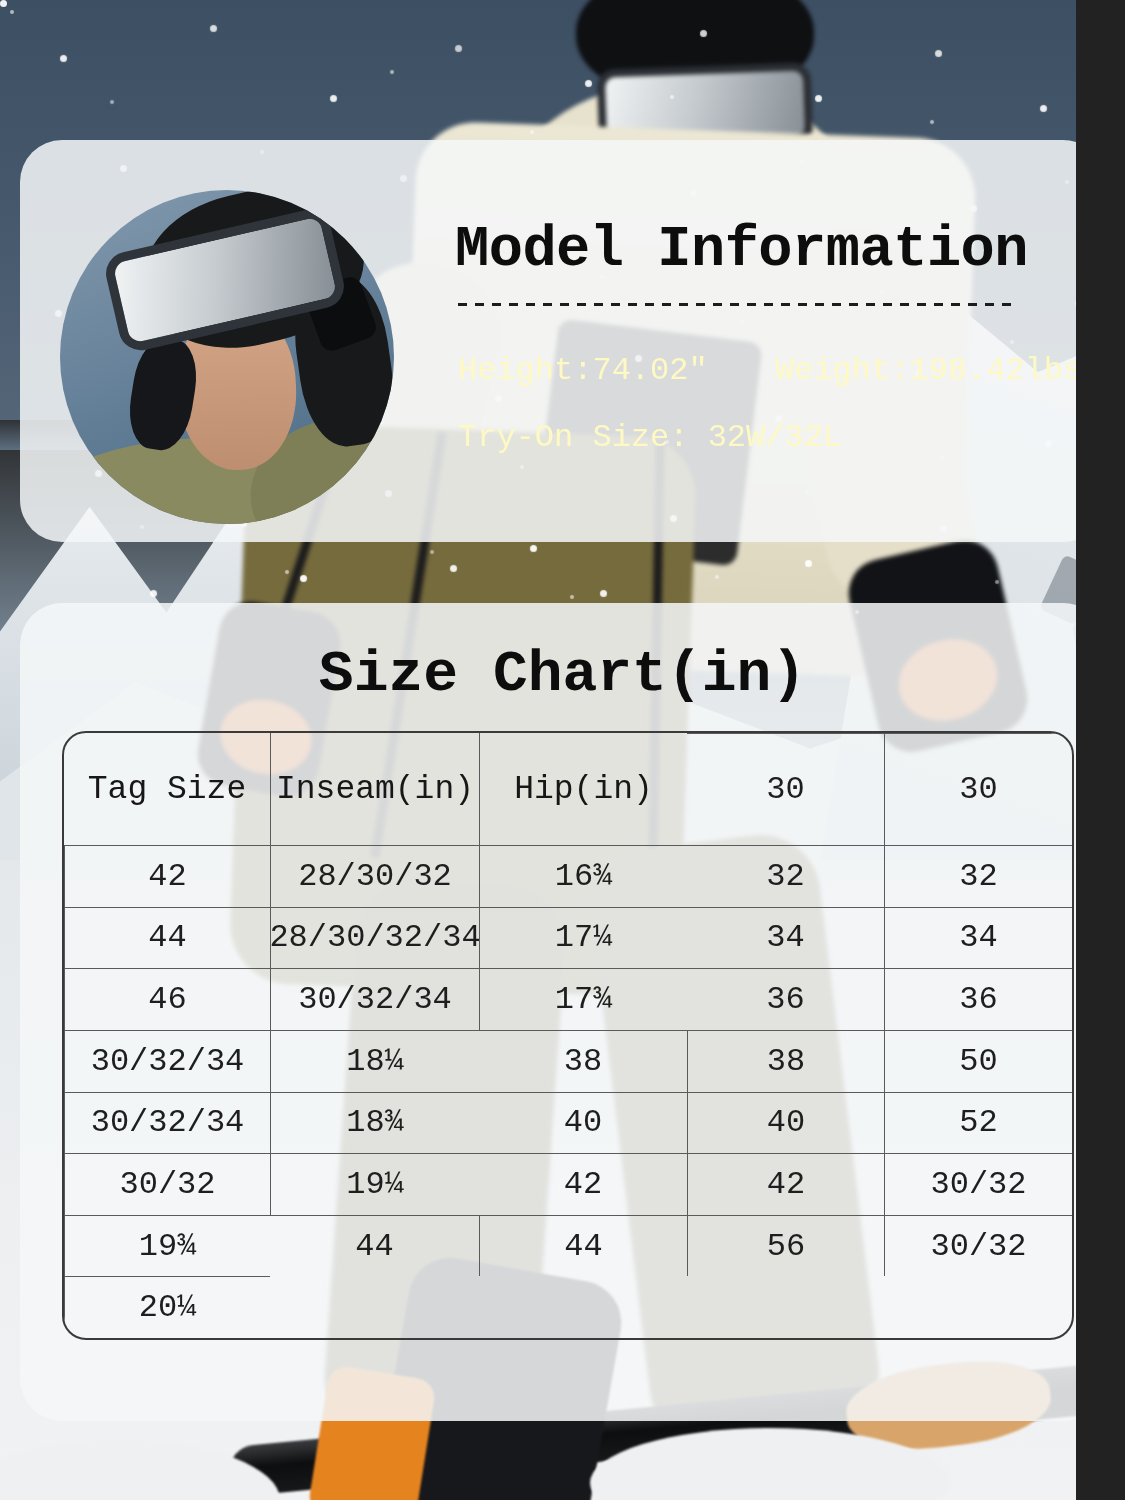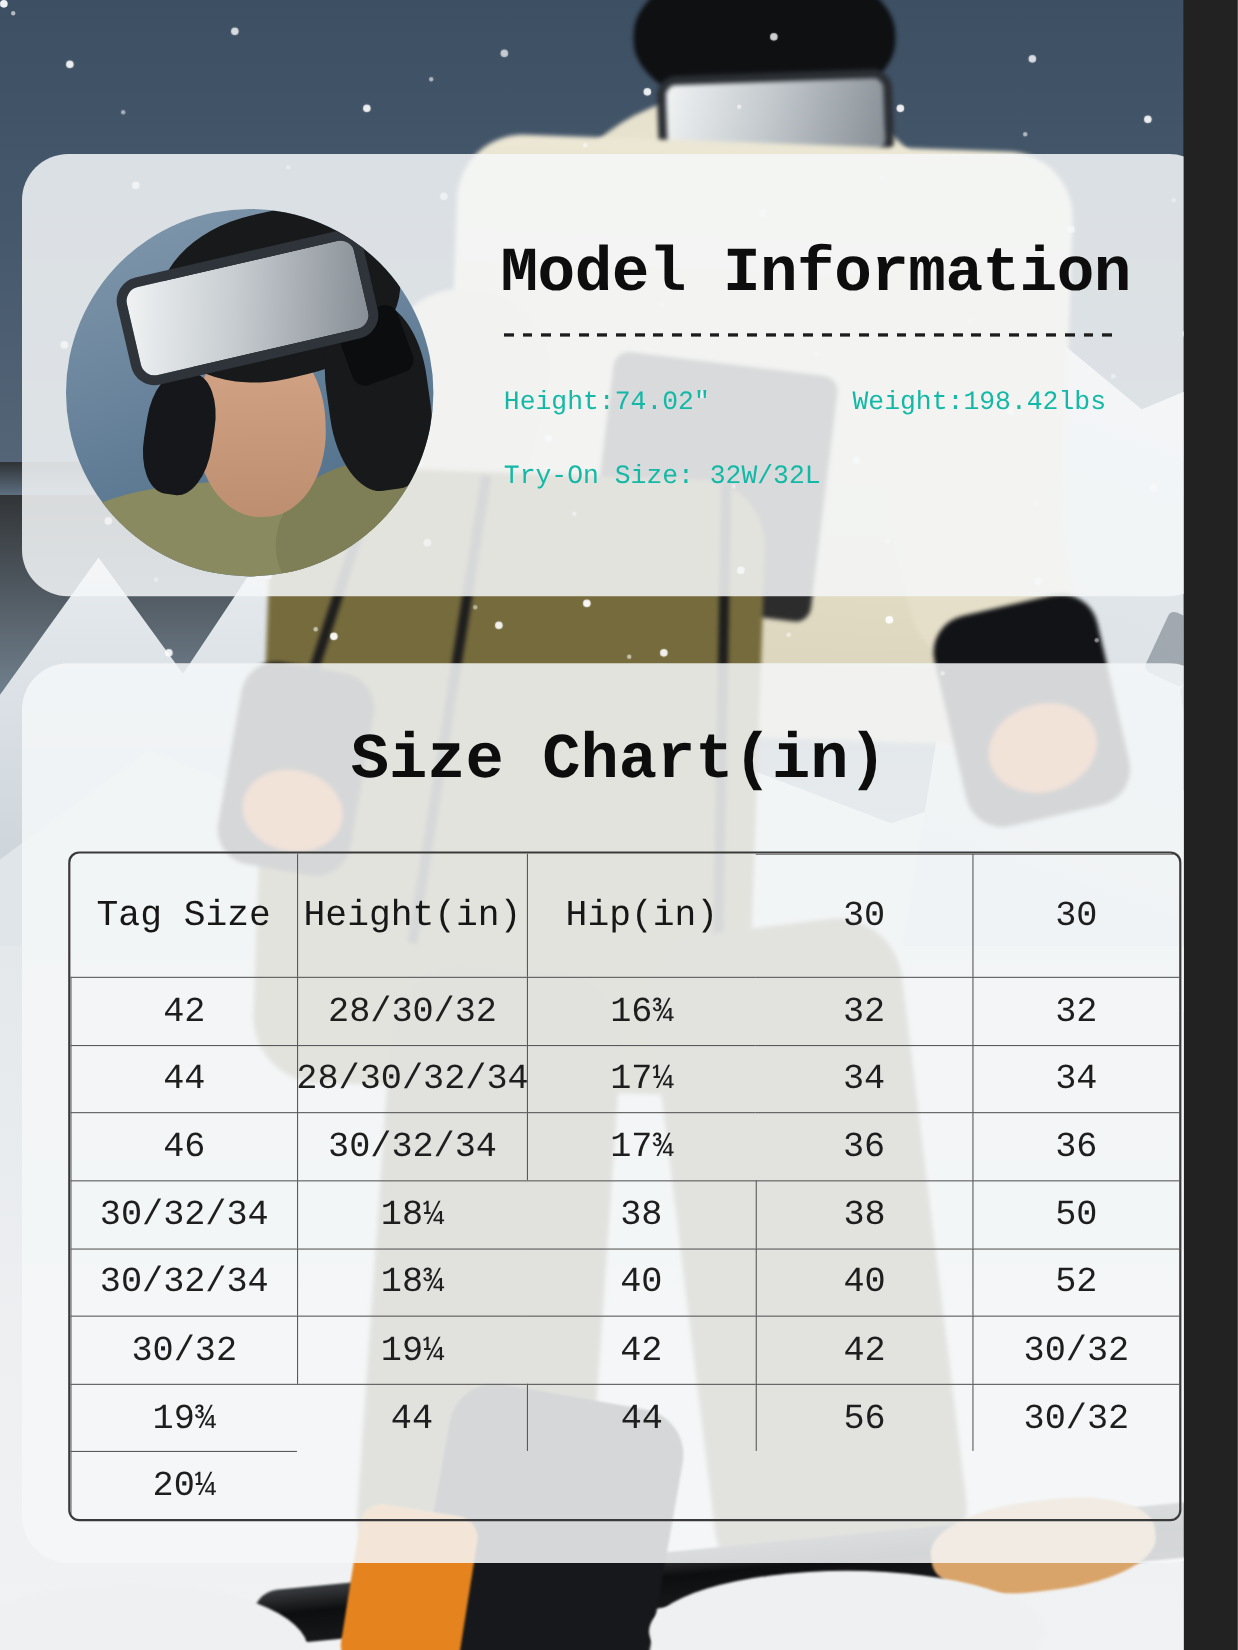--- a/index.html
+++ b/index.html
@@ -110,31 +110,31 @@
   .p-beanie2{left:238px;top:86px;width:92px;height:170px;background:#17191b;border-radius:42%;transform:rotate(-8deg);}
   .p-ear{left:72px;top:148px;width:62px;height:112px;background:#15171a;border-radius:42%;transform:rotate(9deg);}
   .p-goggles{left:50px;top:40px;width:212px;height:82px;border:9px solid #2f343a;border-radius:22px;
     background:linear-gradient(105deg,#f1f3f4 0%,#c6ccd0 45%,#868d94 100%);transform:rotate(-13deg);}
   .p-strap{left:252px;top:92px;width:58px;height:64px;background:#0c0d0f;border-radius:12px;transform:rotate(-20deg);}
 
   
   .mi-title{left:455px;top:222px;font-size:57px;font-weight:700;color:#0d0d0d;letter-spacing:-.5px;line-height:1;}
   .mi-dashes{left:458px;top:303px;width:553px;height:3px;
     background:repeating-linear-gradient(90deg,#1c1c1c 0 9px,transparent 9px 17px);}
-  .mi-line{font-size:24px;color:#14b8a6;line-height:1;}
+  .mi-line{font-size:32px;color:#fef9c3;line-height:1;}
   .mi-h{left:458px;top:355px;}
   .mi-w{left:775px;top:355px;}
   .mi-t{left:458px;top:422px;text-align:right;}
 
   
-  .sc-title{left:0;top:646px;width:1125px;text-align:center;font-size:58px;font-weight:700;color:#0d0d0d;line-height:1;margin-top:17px;}
-  .sc-table{left:62px;top:774px;width:1008px;height:605px;display:grid;
+  .sc-title{left:0;top:646px;width:1125px;text-align:center;font-size:58px;font-weight:700;color:#0d0d0d;line-height:1;}
+  .sc-table{left:62px;top:731px;width:1008px;height:605px;display:grid;
     grid-template-columns:206px 209px 208px 197px 1fr;
     grid-template-rows:112px repeat(8,1fr);
-    border:2px solid #3a3a3a;border-radius:10px;overflow:hidden;}
+    border:2px solid #3a3a3a;border-radius:24px;overflow:hidden;}
   .cell{display:flex;align-items:center;justify-content:center;
     font-size:32px;color:#1e1e1e;border-top:1px solid #5a5a5a;border-left:1px solid #5a5a5a;}
   .cell.head{border-top:none;font-size:33px;color:#171717;}
   .cell.col0{border-left:none;}
 </style>
 </head>
 <body>
 
 <div class="stage">
 
@@ -198,21 +198,21 @@
   <div class="abs mi-dashes"></div>
   <div class="abs mi-line mi-h">Height:74.02″</div>
   <div class="abs mi-line mi-w">Weight:198.42lbs</div>
   <div class="abs mi-line mi-t">Try-On Size: 32W/32L</div>
 
   <div class="abs panel panel-bottom"></div>
   <div class="abs sc-title">Size Chart(in)</div>
 
   <div class="abs sc-table">
     <div class="cell head col0">Tag Size</div>
-    <div class="cell head">Height(in)</div>
+    <div class="cell head">Inseam(in)</div>
     <div class="cell head">Hip(in)</div>
 
     <div class="cell col0">30</div>
     <div class="cell">30</div>
     <div class="cell">42</div>
     <div class="cell">28/30/32</div>
     <div class="cell">16¾</div>
 
     <div class="cell col0">32</div>
     <div class="cell">32</div>

